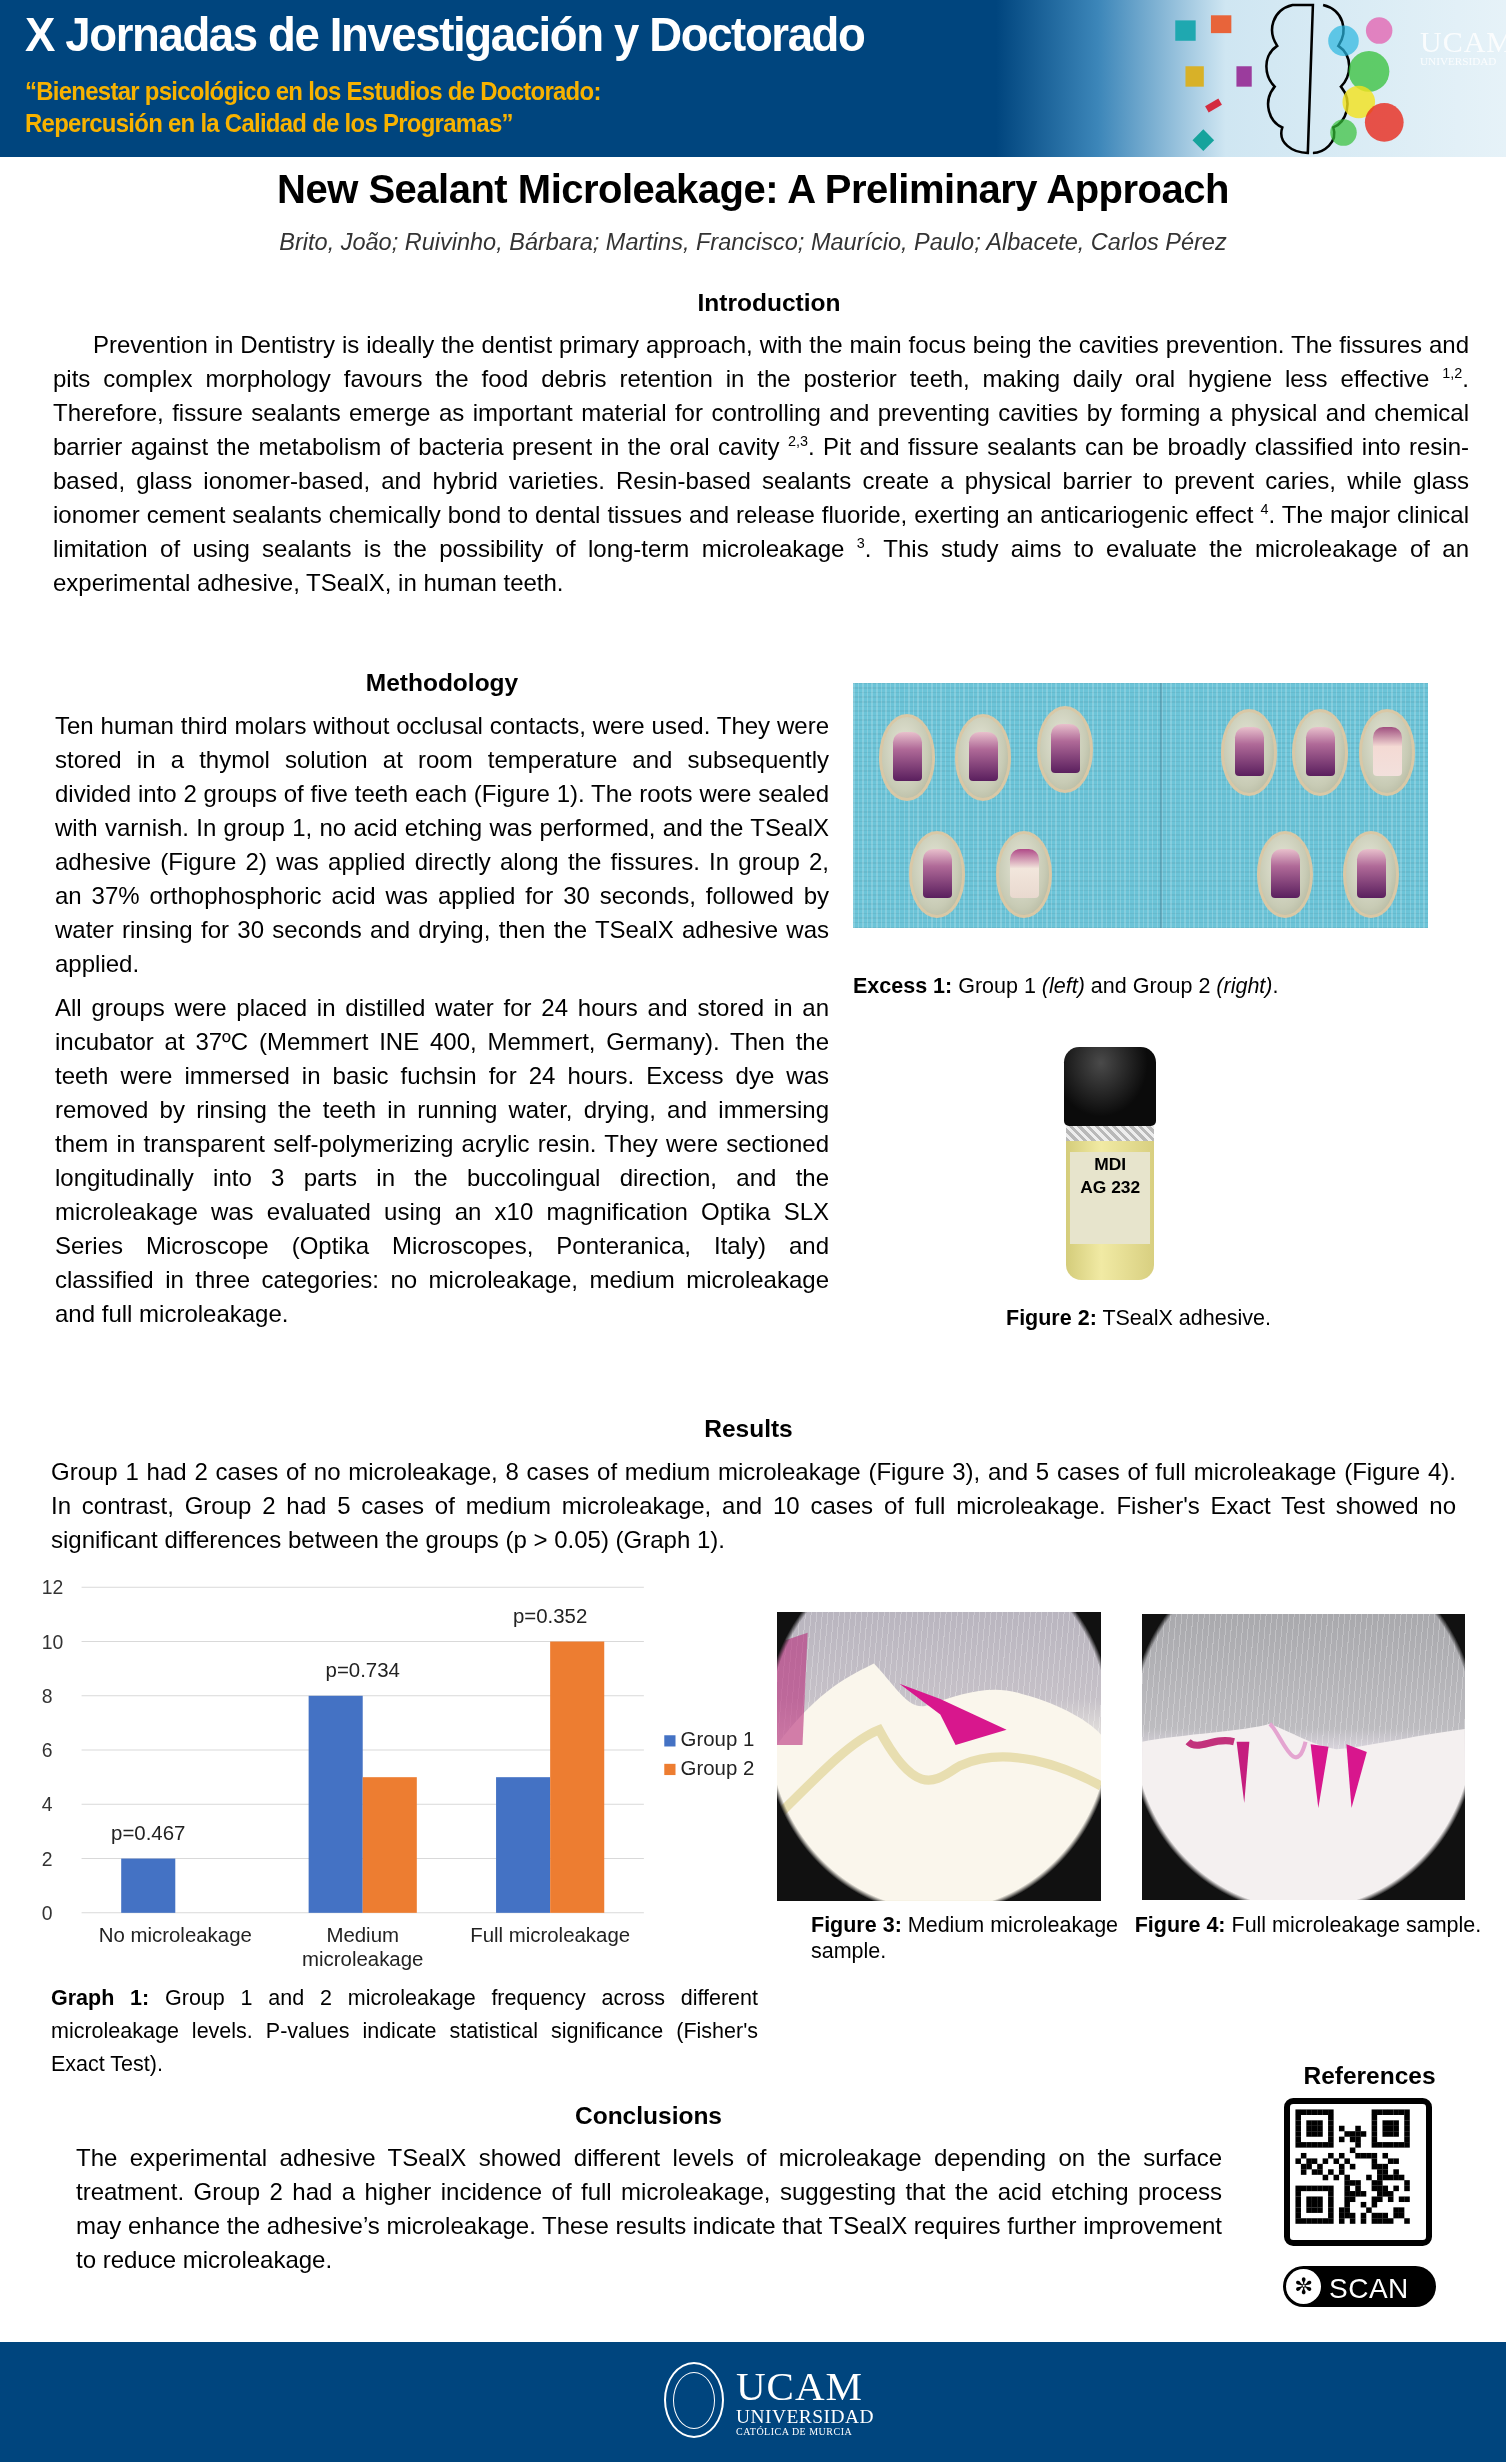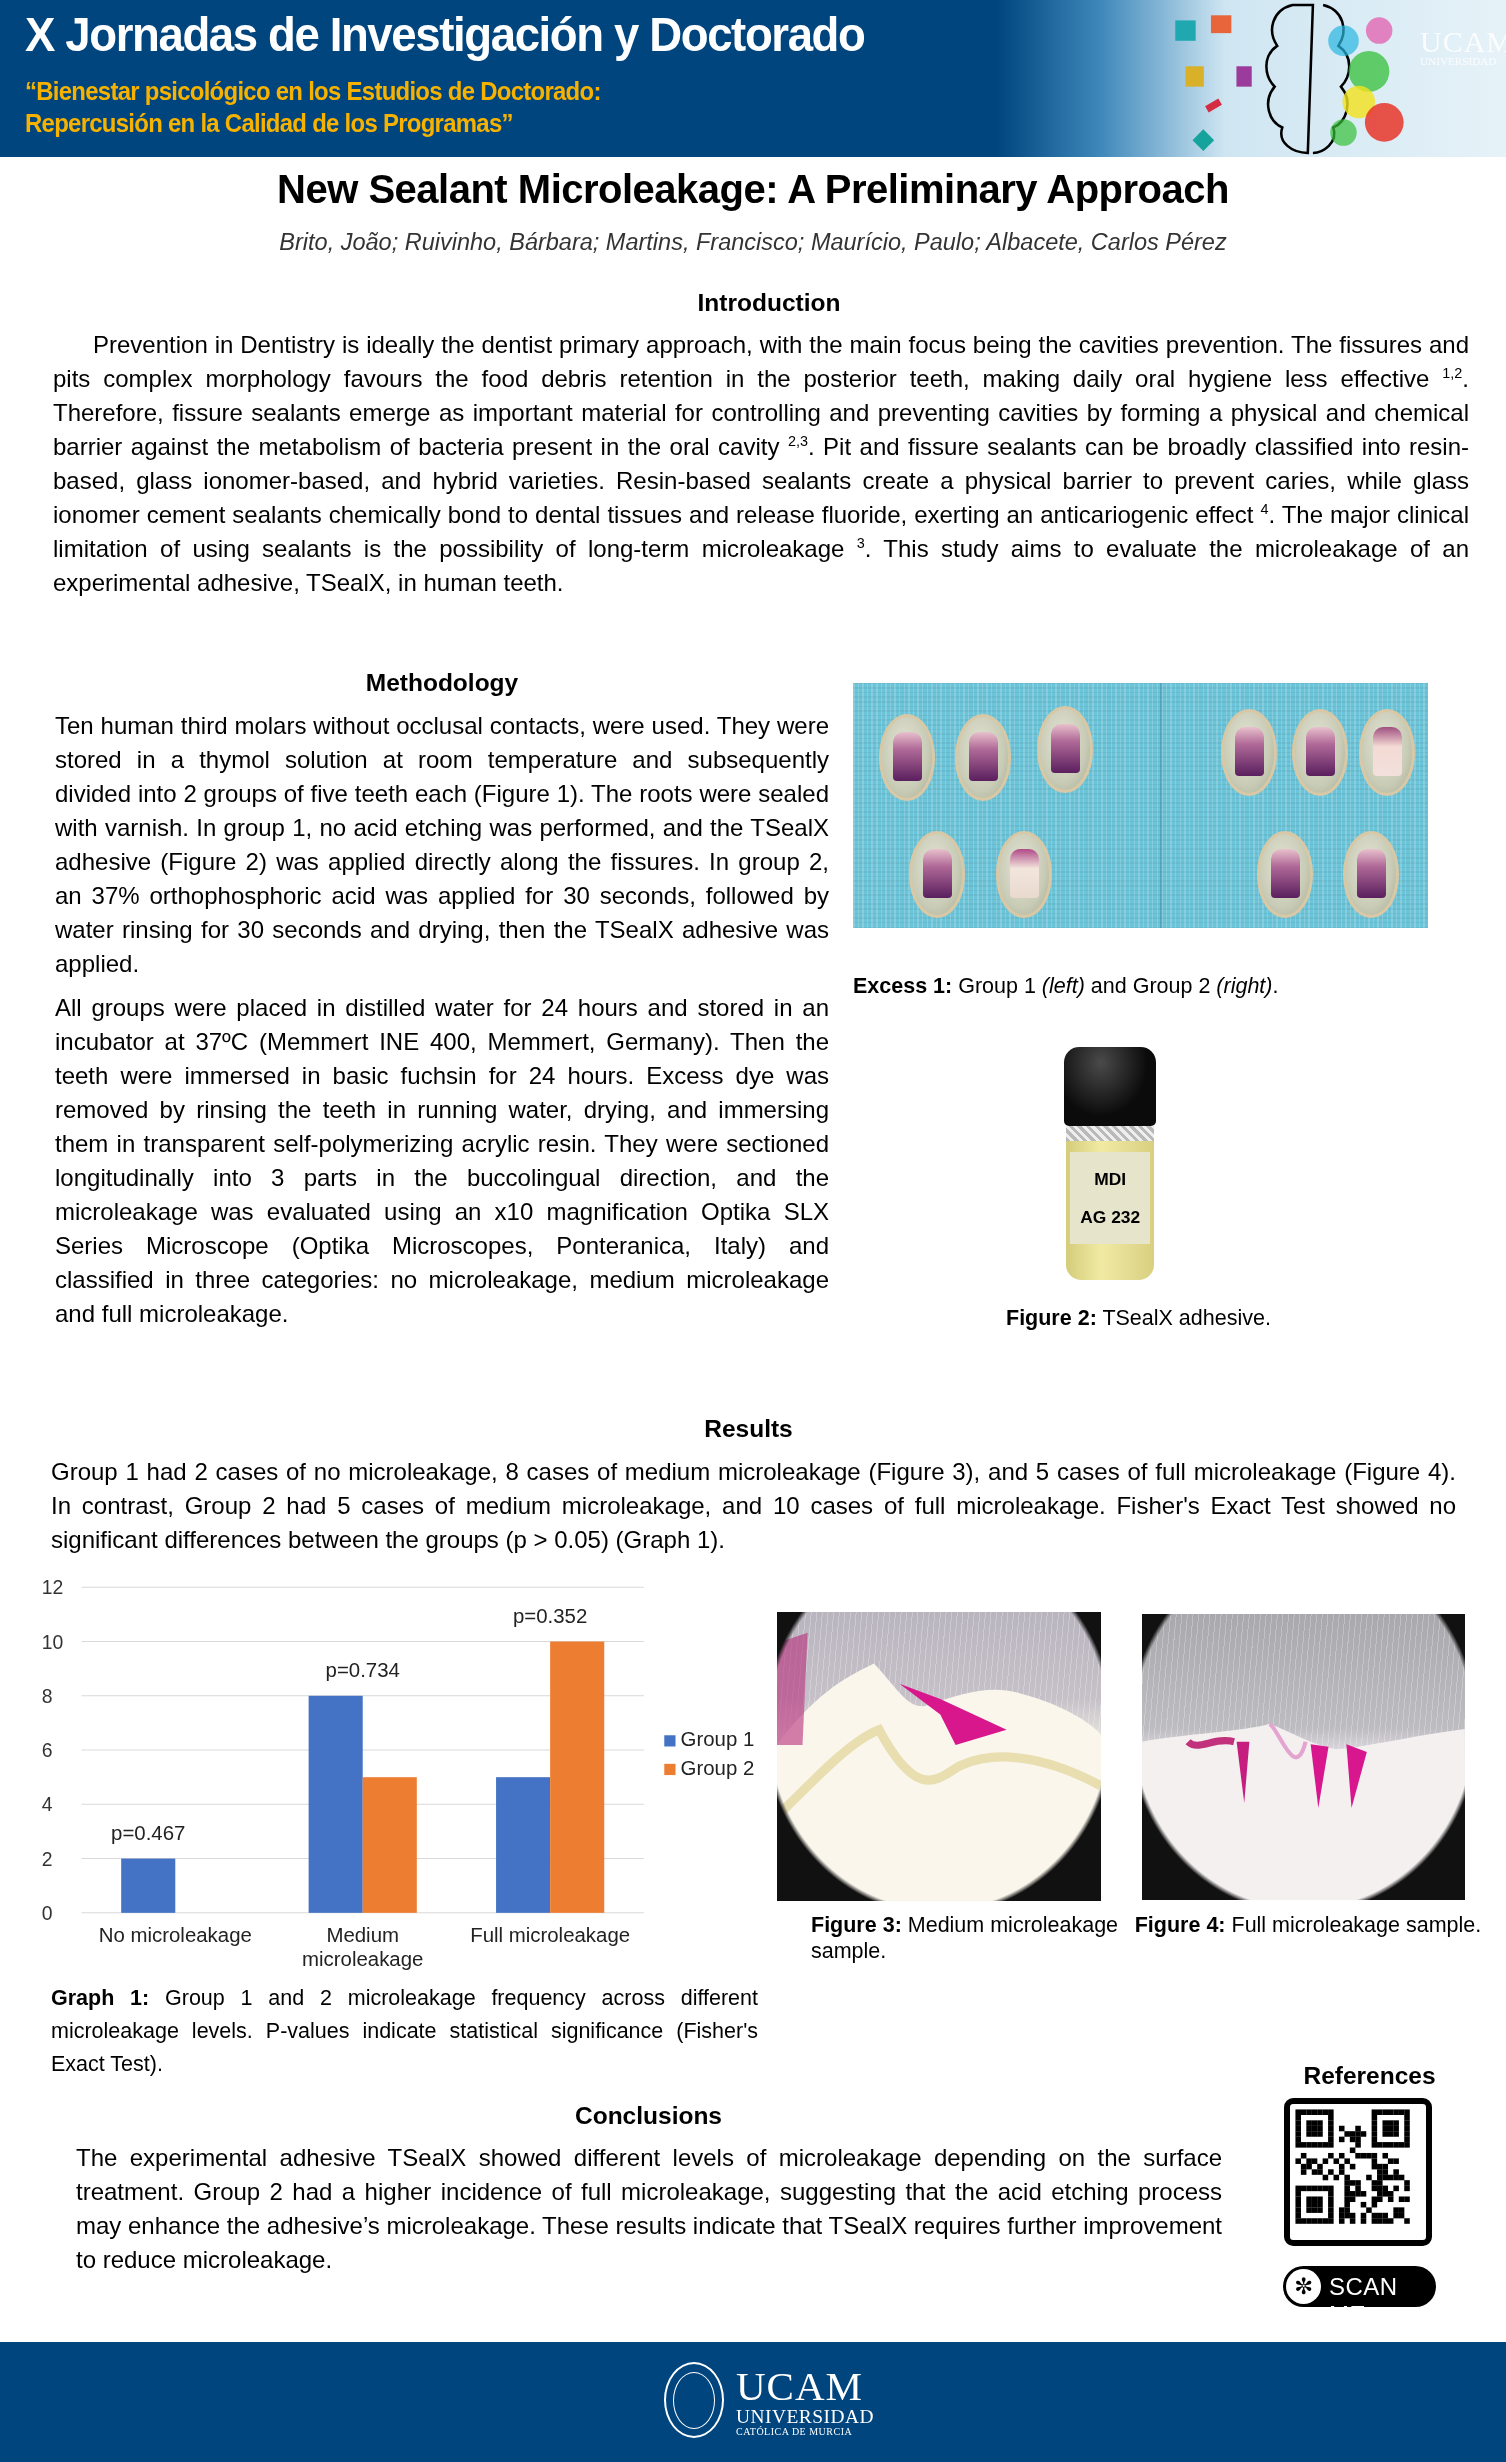--- a/index.html
+++ b/index.html
@@ -32,38 +32,38 @@
   .mold { position:absolute; width:56px; height:87px; border-radius:28px/43px; background:radial-gradient(ellipse at 45% 40%, #e5e6d8 0%, #c8cbb5 60%, #a8ab92 100%); border:3.1px solid #d9c8a6; box-sizing:border-box; }
   .tooth { position:absolute; left:11.2px; top:15.3px; width:29px; height:49px; border-radius:10.2px 10.2px 4.1px 4.1px; background:linear-gradient(180deg, #e8c0cc 0%, #b06a98 35%, #5a1f5e 100%); }
   .caption { font-size:21.5px; }
   .caption b { font-weight:bold; }
 
   .fig2 { left:1059px; top:1047px; width:102px; height:235px; }
   .vial-cap { position:absolute; left:5.1px; top:0; width:92px; height:79px; background:radial-gradient(ellipse at 40% 20%, #4a4a4a, #0b0b0b 60%); border-radius:15.3px 15.3px 5.1px 5.1px; }
   .vial-body { position:absolute; left:7.2px; top:72px; width:88px; height:161px; background:linear-gradient(90deg,#d4cc7a,#f1eaa4 40%,#d8cf80); border-radius:0 0 15.3px 15.3px; }
   .vial-foil { position:absolute; left:7.2px; top:74px; width:88px; height:20.4px; background:repeating-linear-gradient(45deg,#b9b9b9 0 3.1px,#eeeeee 3.1px 6.1px); }
   .vial-label { position:absolute; left:11.2px; top:105px; width:80px; height:92px; background:#e7e4cc; text-align:center; font-weight:bold; font-size:17.4px; }
-  .vial-label div { padding-top:17px; }
+  .vial-label div { padding-top:2px; }
 
   
   #chart { left:31px; top:1573px; width:741px; height:398px; }
   #chart text { font-family:"Liberation Sans", sans-serif; }
 
   .fig3 { left:777px; top:1612px; width:324px; height:289px; overflow:hidden;
      background:linear-gradient(180deg,#b9b5bf 0%, #c6c1c8 30%, #e9e6e1 45%, #f5f1e4 70%, #eeead0 100%); }
   .fig4 { left:1142px; top:1614px; width:323px; height:286px; overflow:hidden;
      background:linear-gradient(180deg,#a9a9ad 0%, #bdbcc0 40%, #ebe4ef 52%, #f3f3ea 75%, #ecefe1 100%); }
   .streaks { position:absolute; inset:0; background:repeating-linear-gradient(95deg, rgba(255,255,255,0.25) 0 1px, transparent 1px 5.6px); height:55%; }
   .vign { position:absolute; inset:0; background:radial-gradient(ellipse 75% 90% at 50% 40%, transparent 70%, #111 72%); }
 
   
   .qr-box { left:1284px; top:2098px; width:148px; height:148px; border:6.1px solid #000; border-radius:9.2px; box-sizing:border-box; background:#fff; }
   .scan-btn { left:1283px; top:2266px; width:153px; height:41px; background:#000; border-radius:20.4px; color:#fff; }
   .scan-btn .ic { position:absolute; left:3.1px; top:3.1px; width:35px; height:35px; background:#fff; border-radius:50%; color:#000; font-size:22.5px; text-align:center; line-height:35px; }
-  .scan-btn .lbl { position:absolute; left:46px; top:7.2px; font-size:24px; letter-spacing:0.5px; }
+  .scan-btn .lbl { position:absolute; left:46px; top:7.2px; font-size:28px; letter-spacing:0.5px; }
 
   
   #footer { left:0; top:2342px; width:1506px; height:120px; background:#00457e; }
   .seal { position:absolute; left:664px; top:20.4px; width:60px; height:76px; border:2px solid #fff; border-radius:50%; box-sizing:border-box; }
   .seal .inner { position:absolute; left:7.2px; top:7.2px; width:42px; height:57px; border:1.5px solid #fff; border-radius:50%; box-sizing:border-box; }
   .f-ucam { position:absolute; left:736px; top:23.5px; color:#fff; font-family:"Liberation Serif", serif; font-size:41px; line-height:41px; letter-spacing:1px; }
   .f-univ { position:absolute; left:736px; top:64px; color:#fff; font-family:"Liberation Serif", serif; font-size:19.4px; letter-spacing:0.5px; }
   .f-cat { position:absolute; left:736px; top:84px; color:#fff; font-family:"Liberation Serif", serif; font-size:10px; letter-spacing:0.5px; }
 </style>
 </head>

